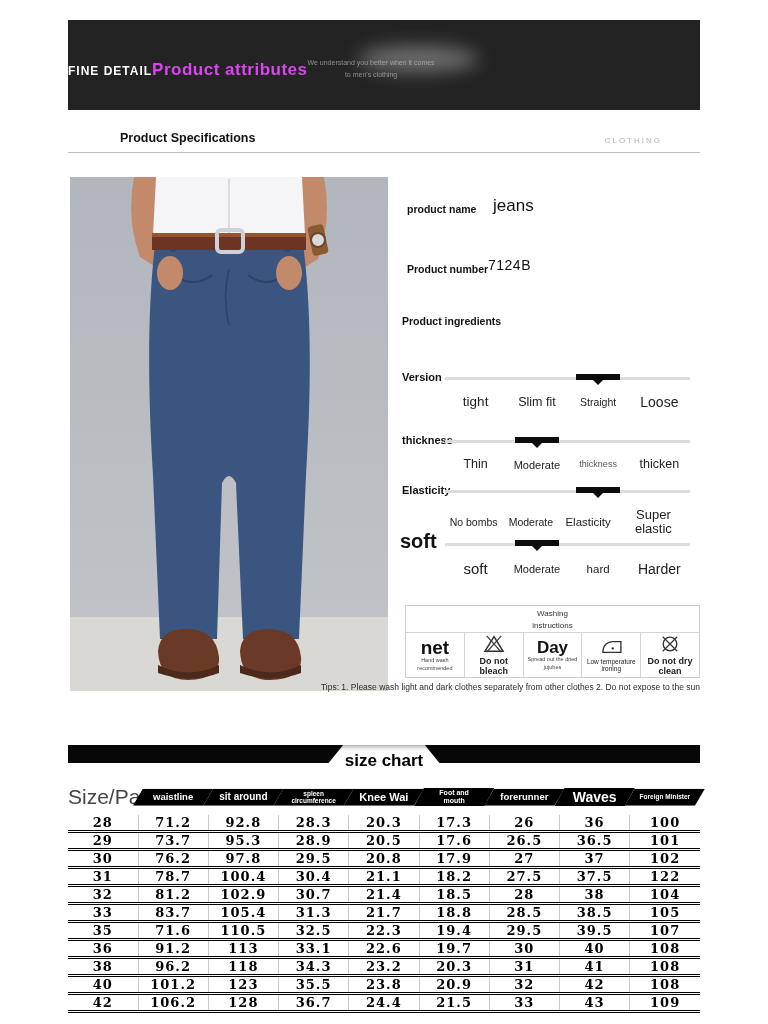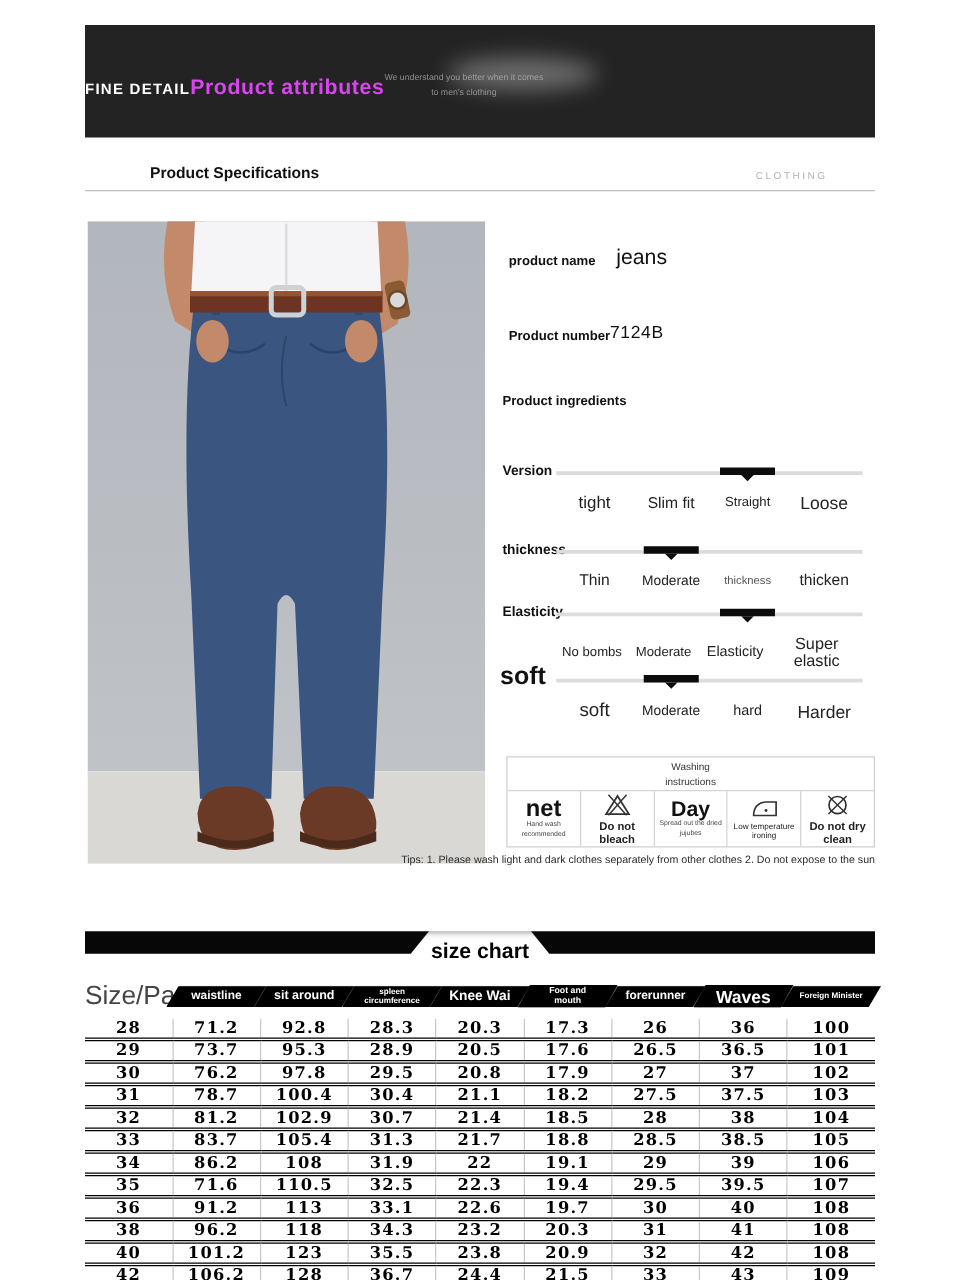--- a/index.html
+++ b/index.html
@@ -348,21 +348,21 @@
           </tr>
           <tr>
             <td>31</td>
             <td>78.7</td>
             <td>100.4</td>
             <td>30.4</td>
             <td>21.1</td>
             <td>18.2</td>
             <td>27.5</td>
             <td>37.5</td>
-            <td>103</td>
+            <td>122</td>
           </tr>
           <tr>
             <td>32</td>
             <td>81.2</td>
             <td>102.9</td>
             <td>30.7</td>
             <td>21.4</td>
             <td>18.5</td>
             <td>28</td>
             <td>38</td>
@@ -373,31 +373,20 @@
             <td>83.7</td>
             <td>105.4</td>
             <td>31.3</td>
             <td>21.7</td>
             <td>18.8</td>
             <td>28.5</td>
             <td>38.5</td>
             <td>105</td>
           </tr>
           <tr>
-            <td>34</td>
-            <td>86.2</td>
-            <td>108</td>
-            <td>31.9</td>
-            <td>22</td>
-            <td>19.1</td>
-            <td>29</td>
-            <td>39</td>
-            <td>106</td>
-          </tr>
-          <tr>
             <td>35</td>
             <td>71.6</td>
             <td>110.5</td>
             <td>32.5</td>
             <td>22.3</td>
             <td>19.4</td>
             <td>29.5</td>
             <td>39.5</td>
             <td>107</td>
           </tr>

